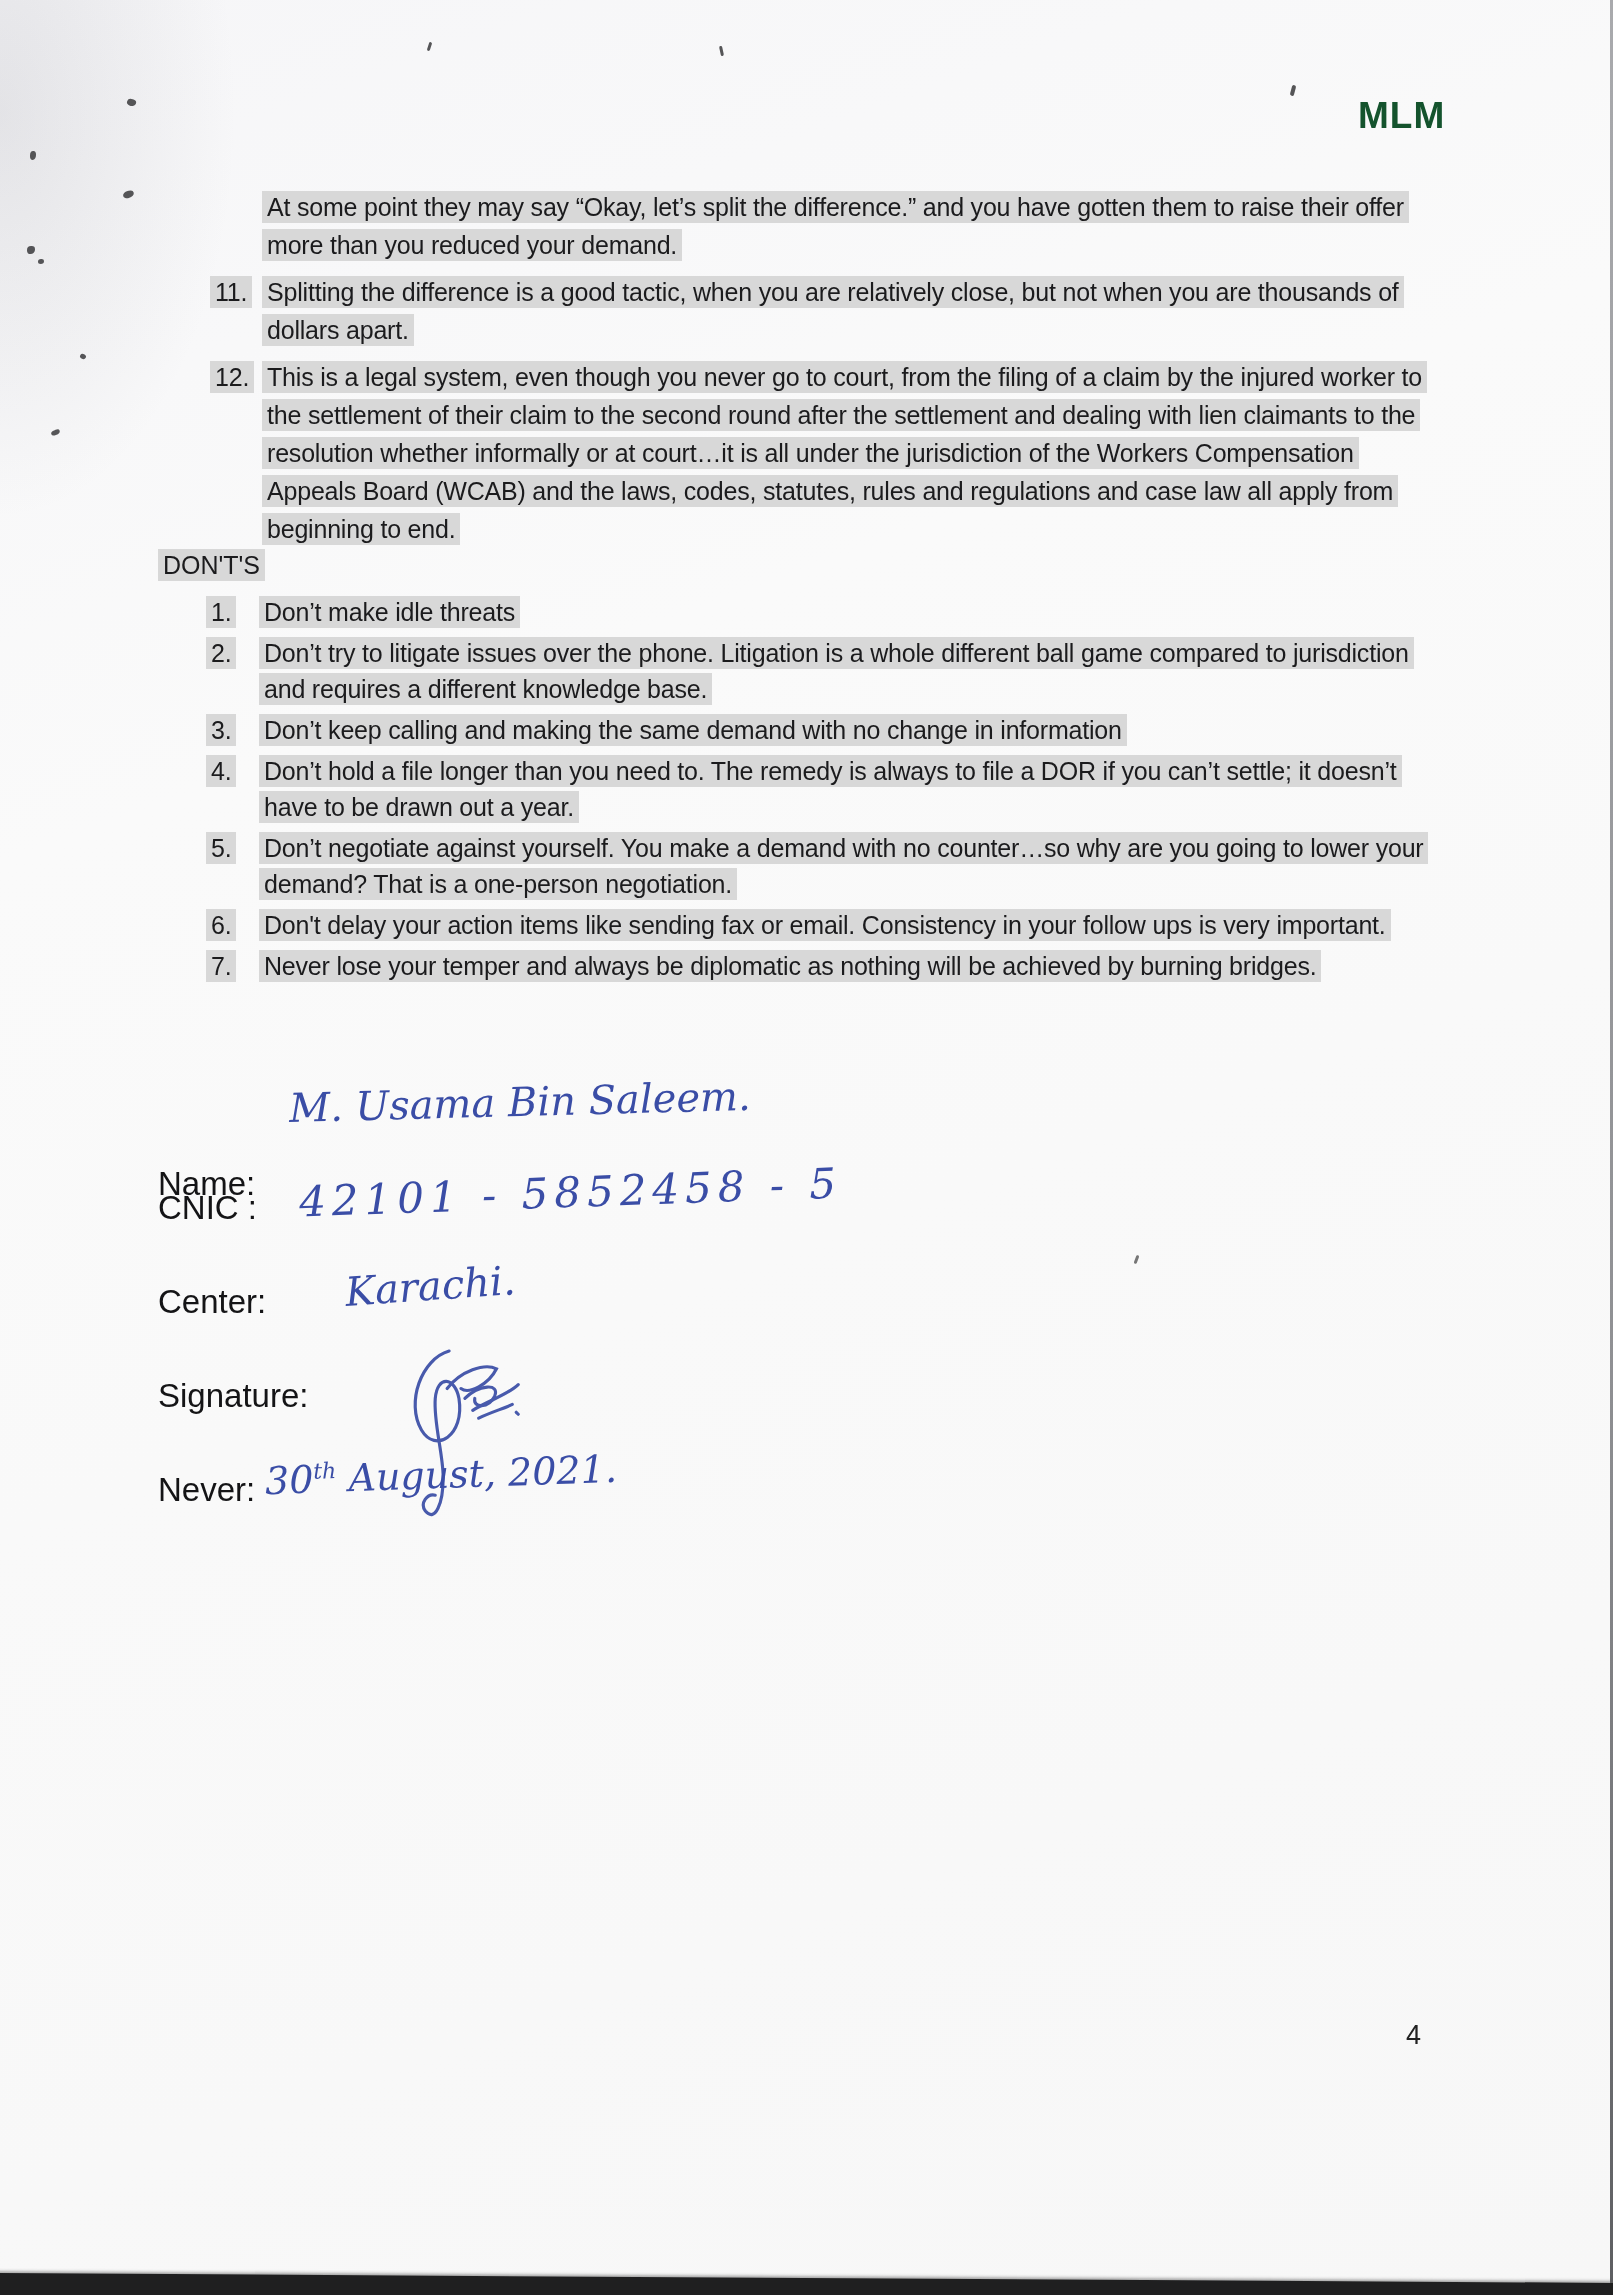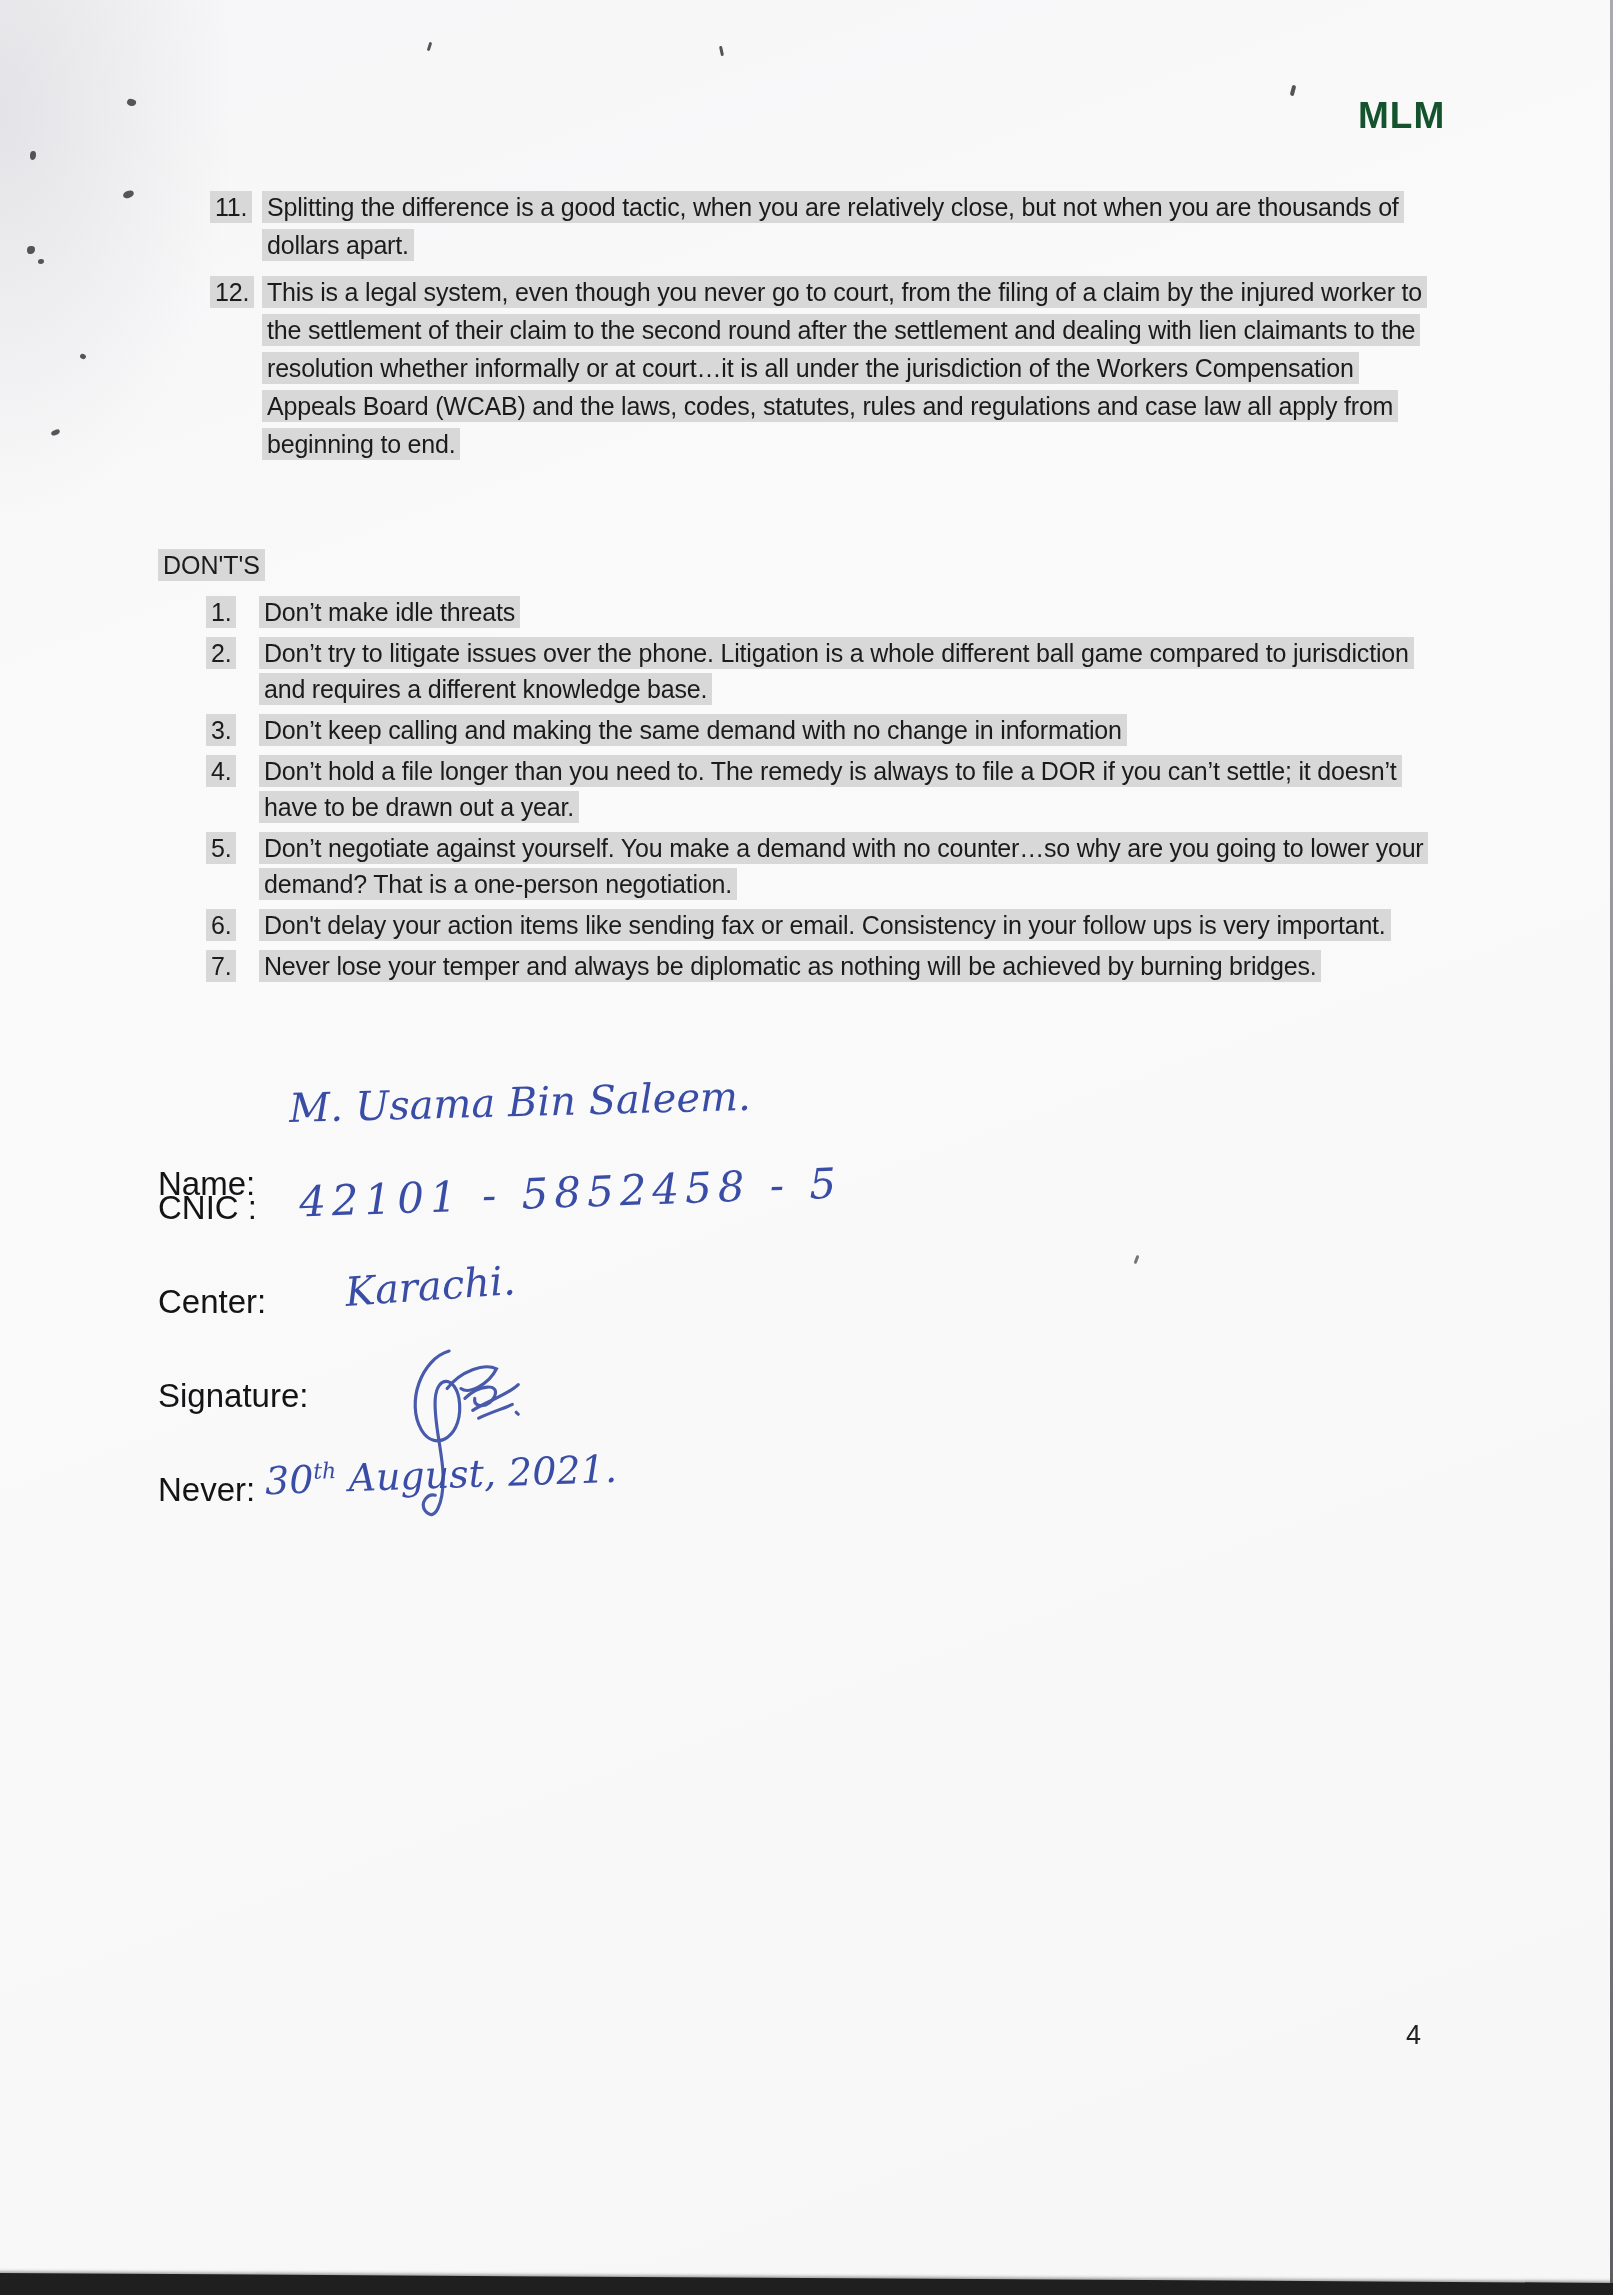--- a/index.html
+++ b/index.html
@@ -42,20 +42,21 @@
     background:linear-gradient(180deg,#a9aaad 0%,#8f9093 60%,#5d5e61 100%);}
 </style>
 </head>
 <body>
 
 <div class="corner-shade"></div>
 
 <div class="mlm">MLM</div>
 
 <div class="content">
+  <p class="cont-para"><span class="hl">At some point they may say “Okay, let’s split the difference.” and you have gotten them to raise their offer more than you reduced your demand.</span></p>
   <div class="num-item">
     <div class="num-col"><span class="hl">11.</span></div>
     <div class="item-text"><span class="hl">Splitting the difference is a good tactic, when you are relatively close, but not when you are thousands of dollars apart.</span></div>
   </div>
   <div class="num-item">
     <div class="num-col"><span class="hl">12.</span></div>
     <div class="item-text"><span class="hl">This is a legal system, even though you never go to court, from the filing of a claim by the injured worker to the settlement of their claim to the second round after the settlement and dealing with lien claimants to the resolution whether informally or at court…it is all under the jurisdiction of the Workers Compensation Appeals Board (WCAB) and the laws, codes, statutes, rules and regulations and case law all apply from beginning to end.</span></div>
   </div>
 </div>
 

